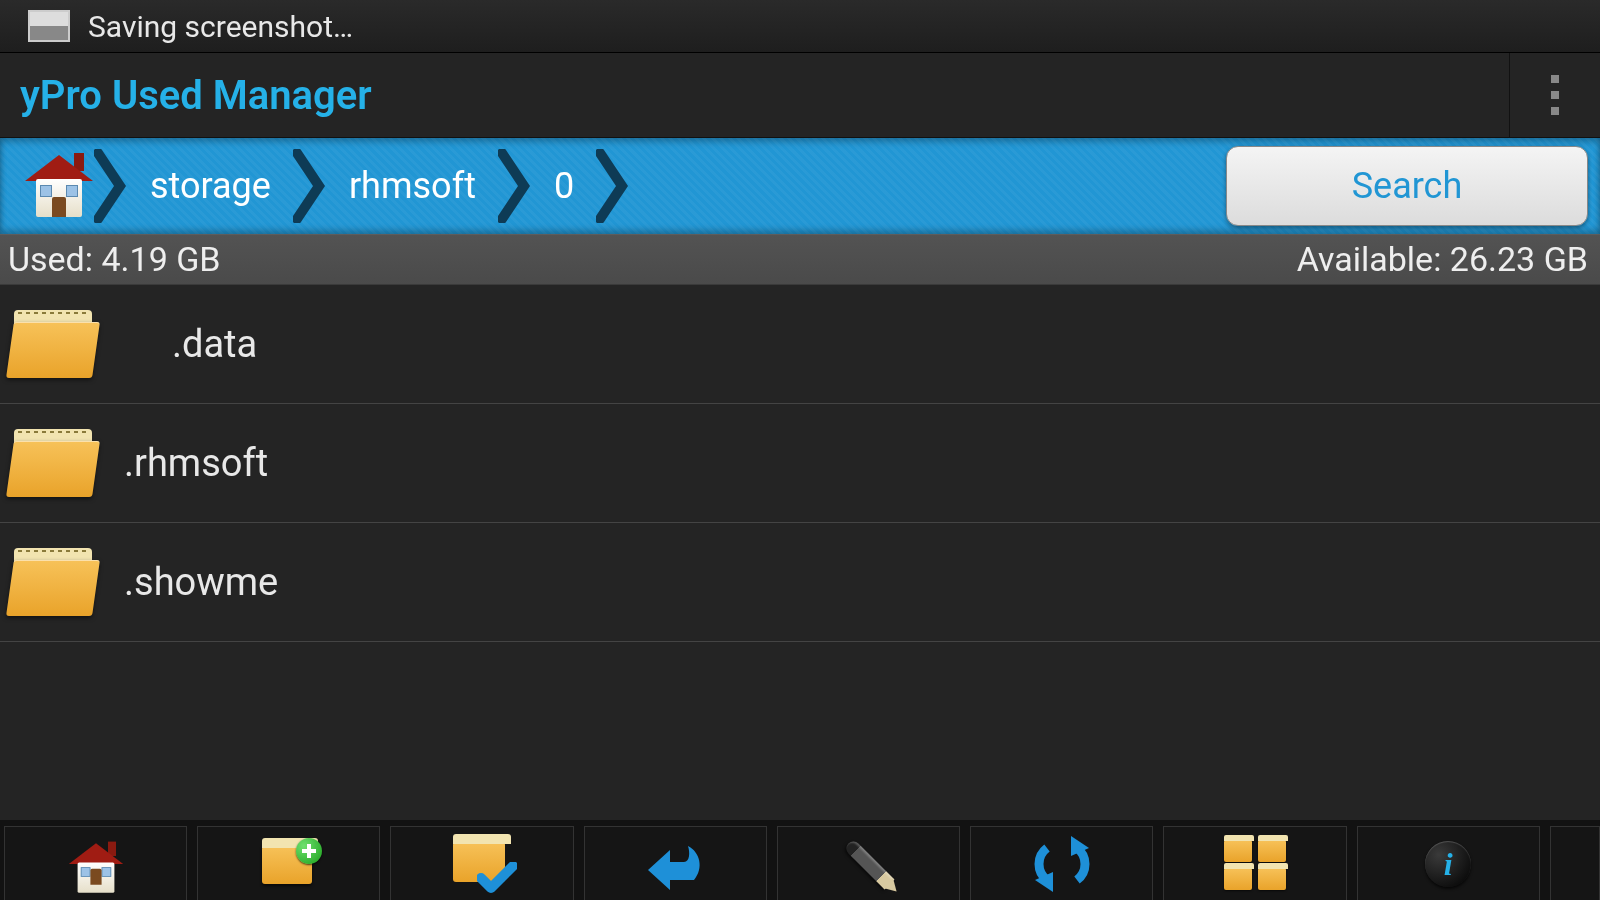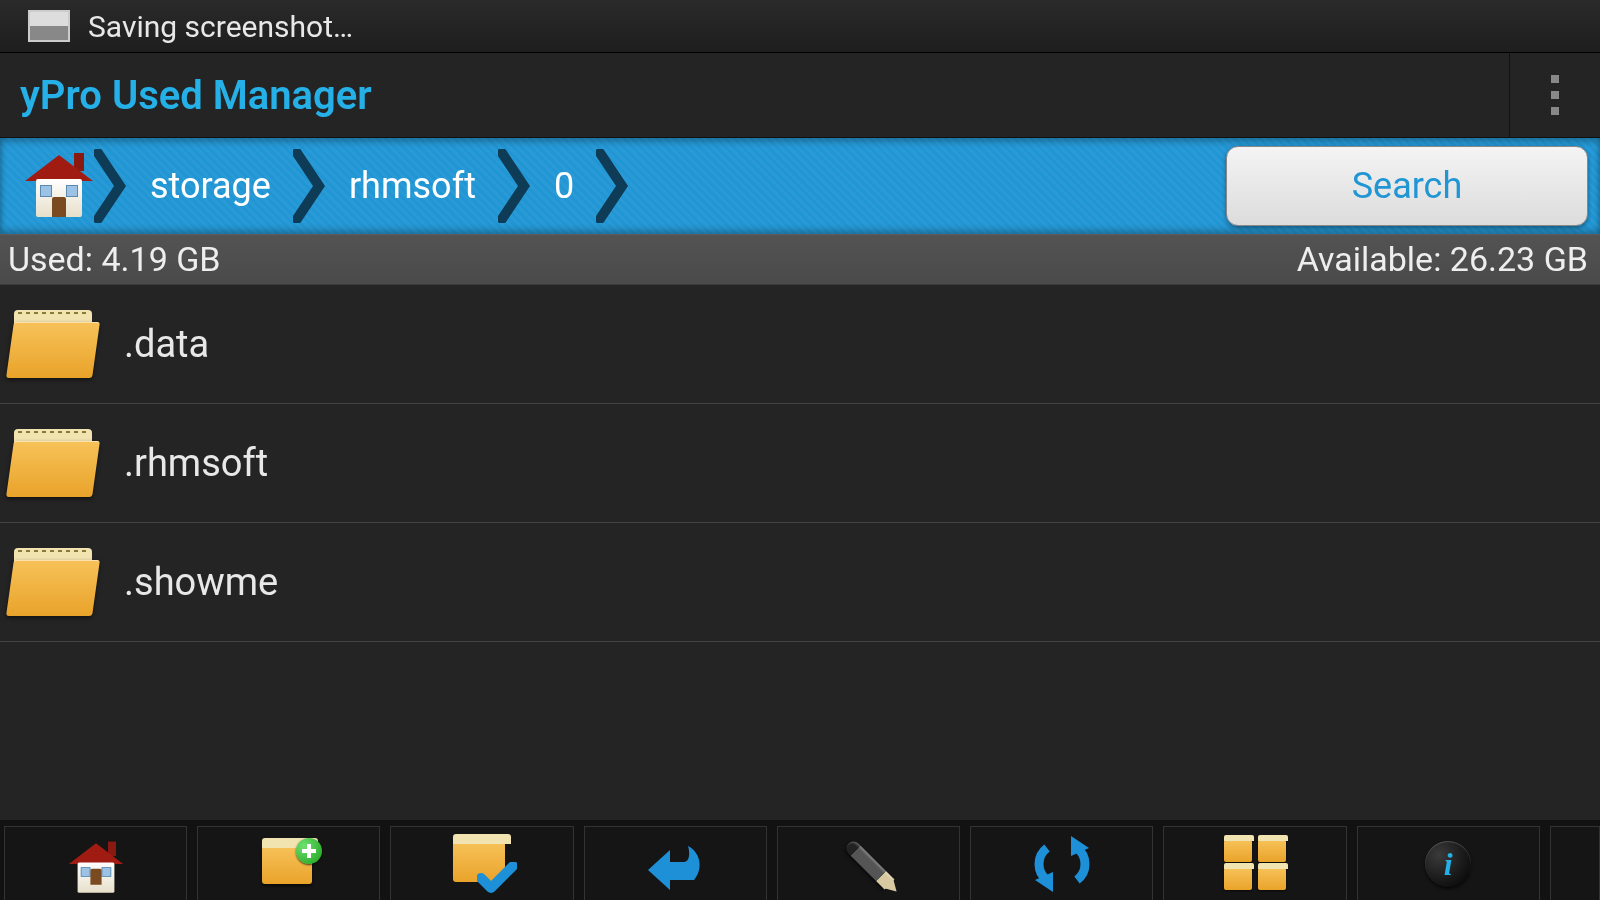--- a/index.html
+++ b/index.html
@@ -149,21 +149,21 @@
     overflow: hidden;
     background: var(--bg-dark);
   }
   .file-row {
     height: 118px;
     display:flex; align-items:center;
     padding: 0 12px 0 6px;
     border-bottom: 1px solid #444;
     cursor:pointer;
   }
-  .file-row:first-child { border-top: 1px solid #3a3a3a; }
+  .file-row:first-child { border-top: 1px solid #3a3a3a; gap: 48px; }
   .folder-icon {
     width: 100px; height: 80px;
     position: relative;
     margin-right: 18px;
     flex-shrink:0;
   }
   .folder-icon .back {
     position:absolute; left:8px; top:6px;
     width:78px; height:14px;
     background:#f2e4b0;

